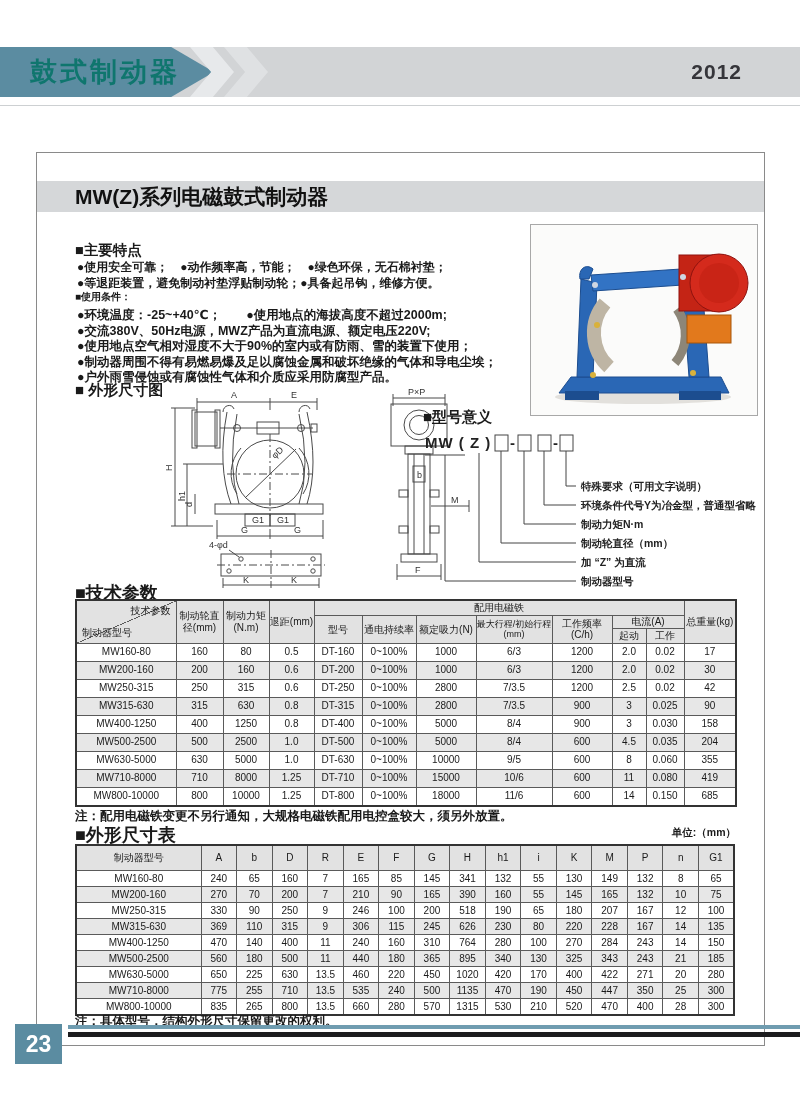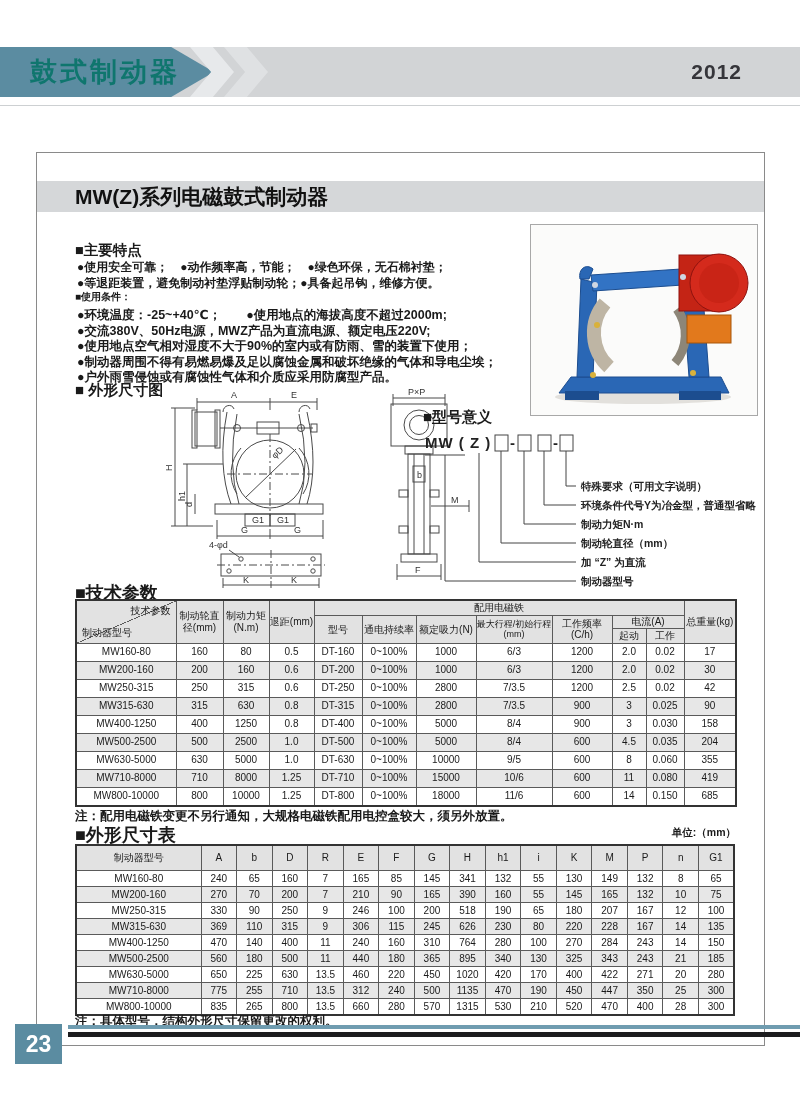--- a/index.html
+++ b/index.html
@@ -610,21 +610,21 @@
             <td>271</td>
             <td>20</td>
             <td>280</td>
           </tr>
           <tr class="alt">
             <td>MW710-8000</td>
             <td>775</td>
             <td>255</td>
             <td>710</td>
             <td>13.5</td>
-            <td>312</td>
+            <td>535</td>
             <td>240</td>
             <td>500</td>
             <td>1135</td>
             <td>470</td>
             <td>190</td>
             <td>450</td>
             <td>447</td>
             <td>350</td>
             <td>25</td>
             <td>300</td>

